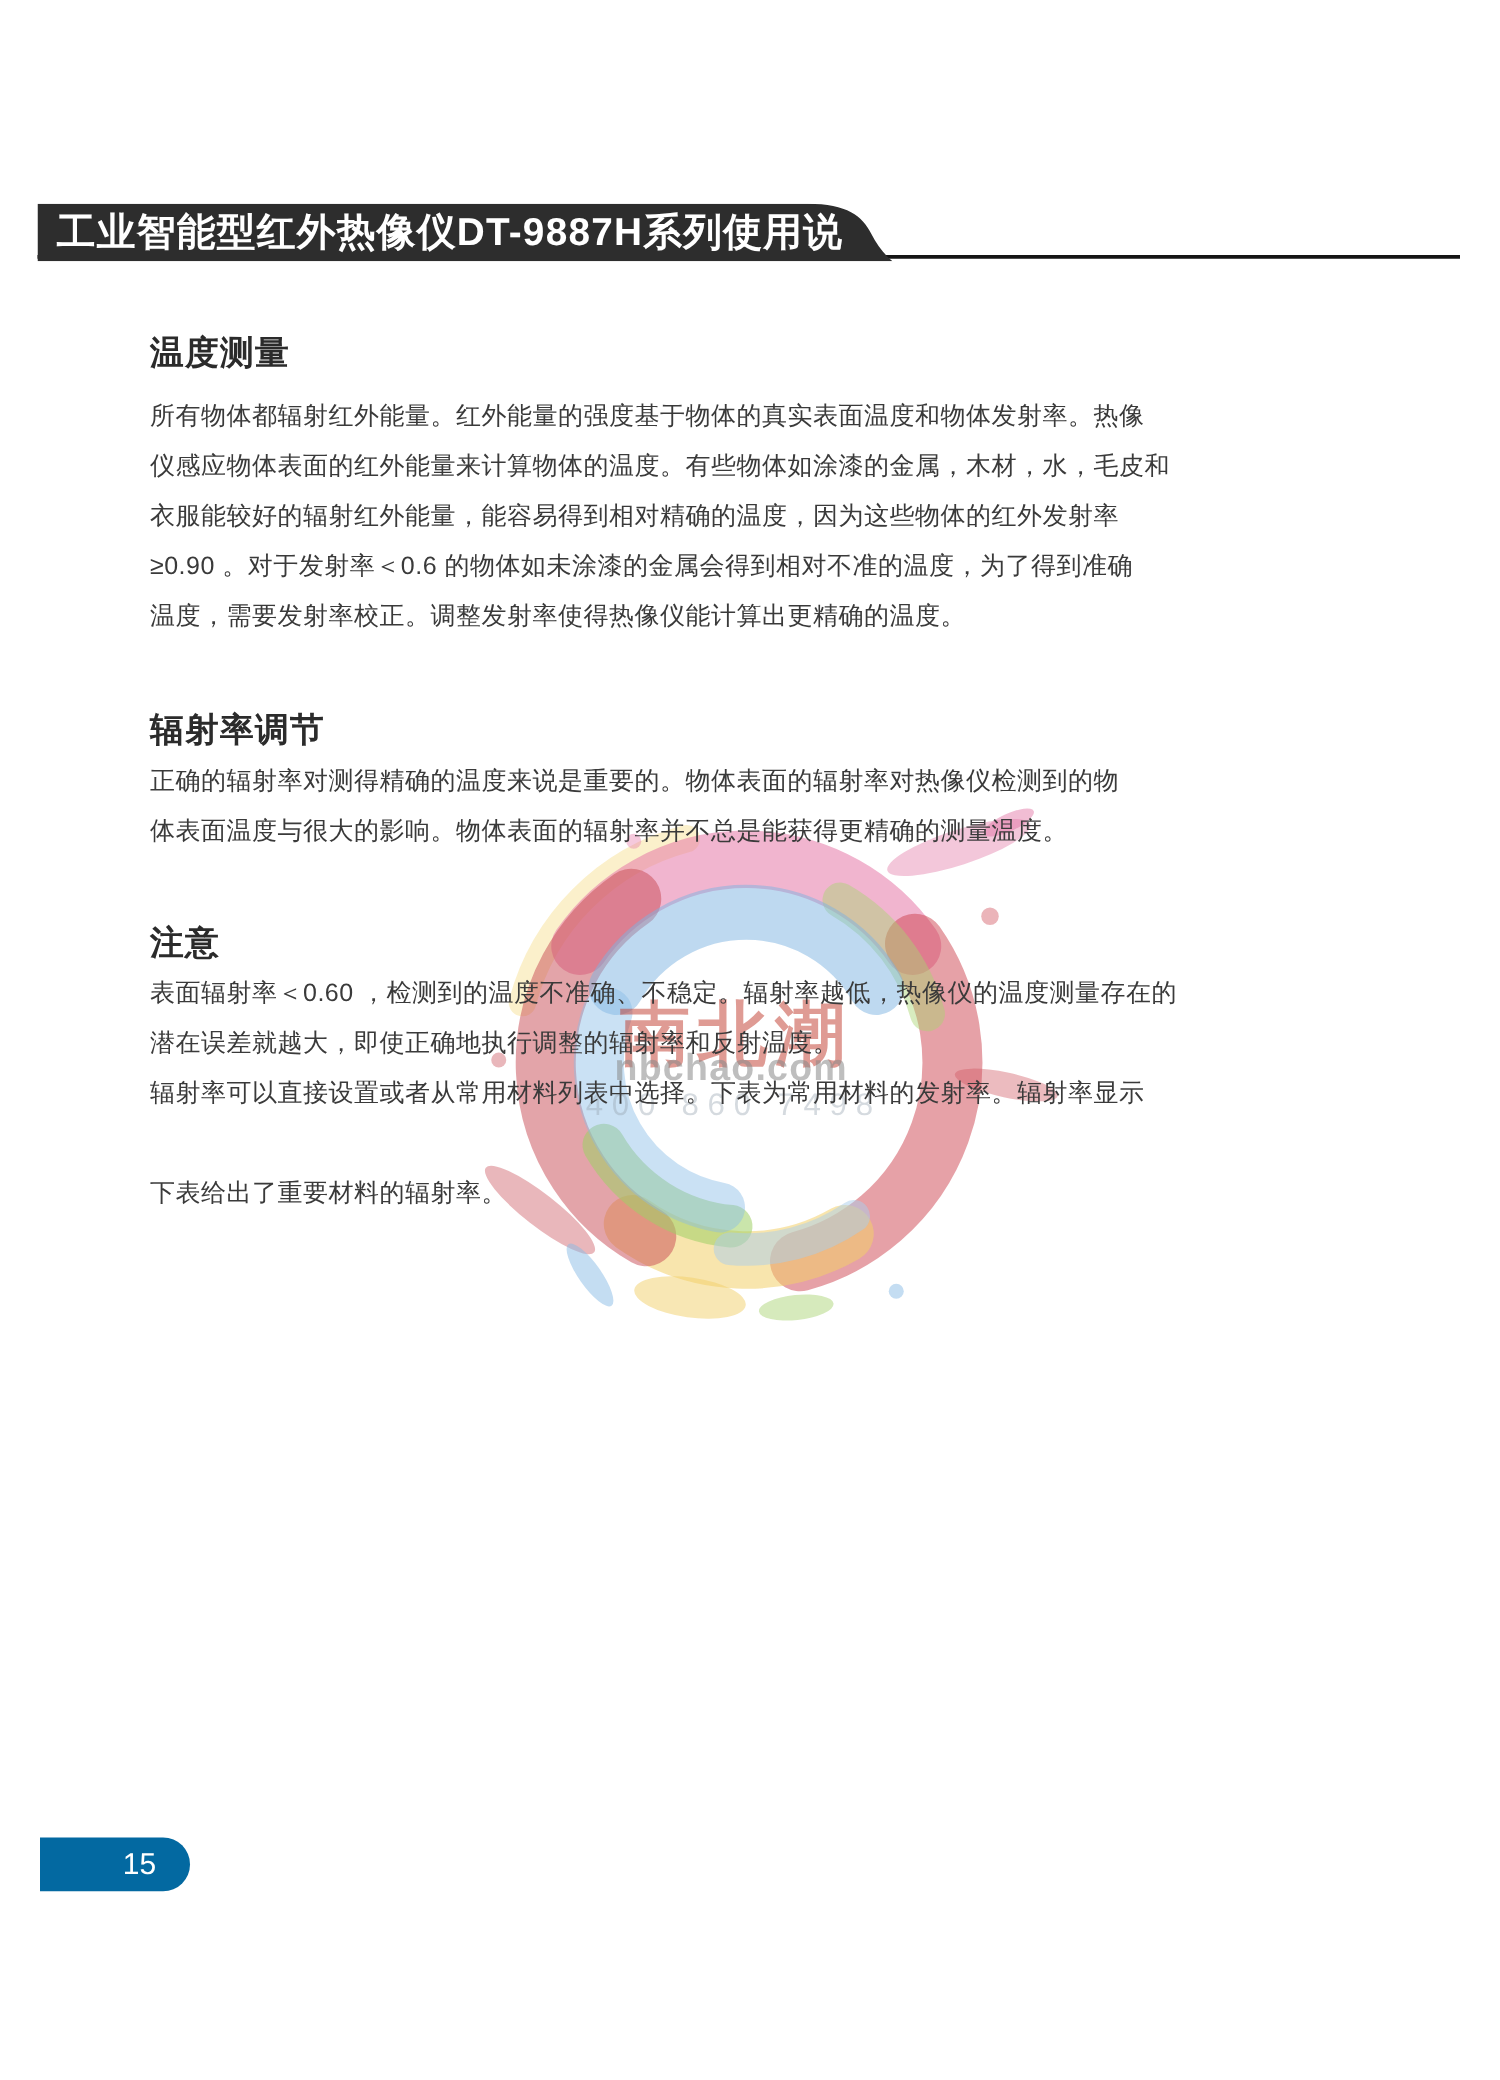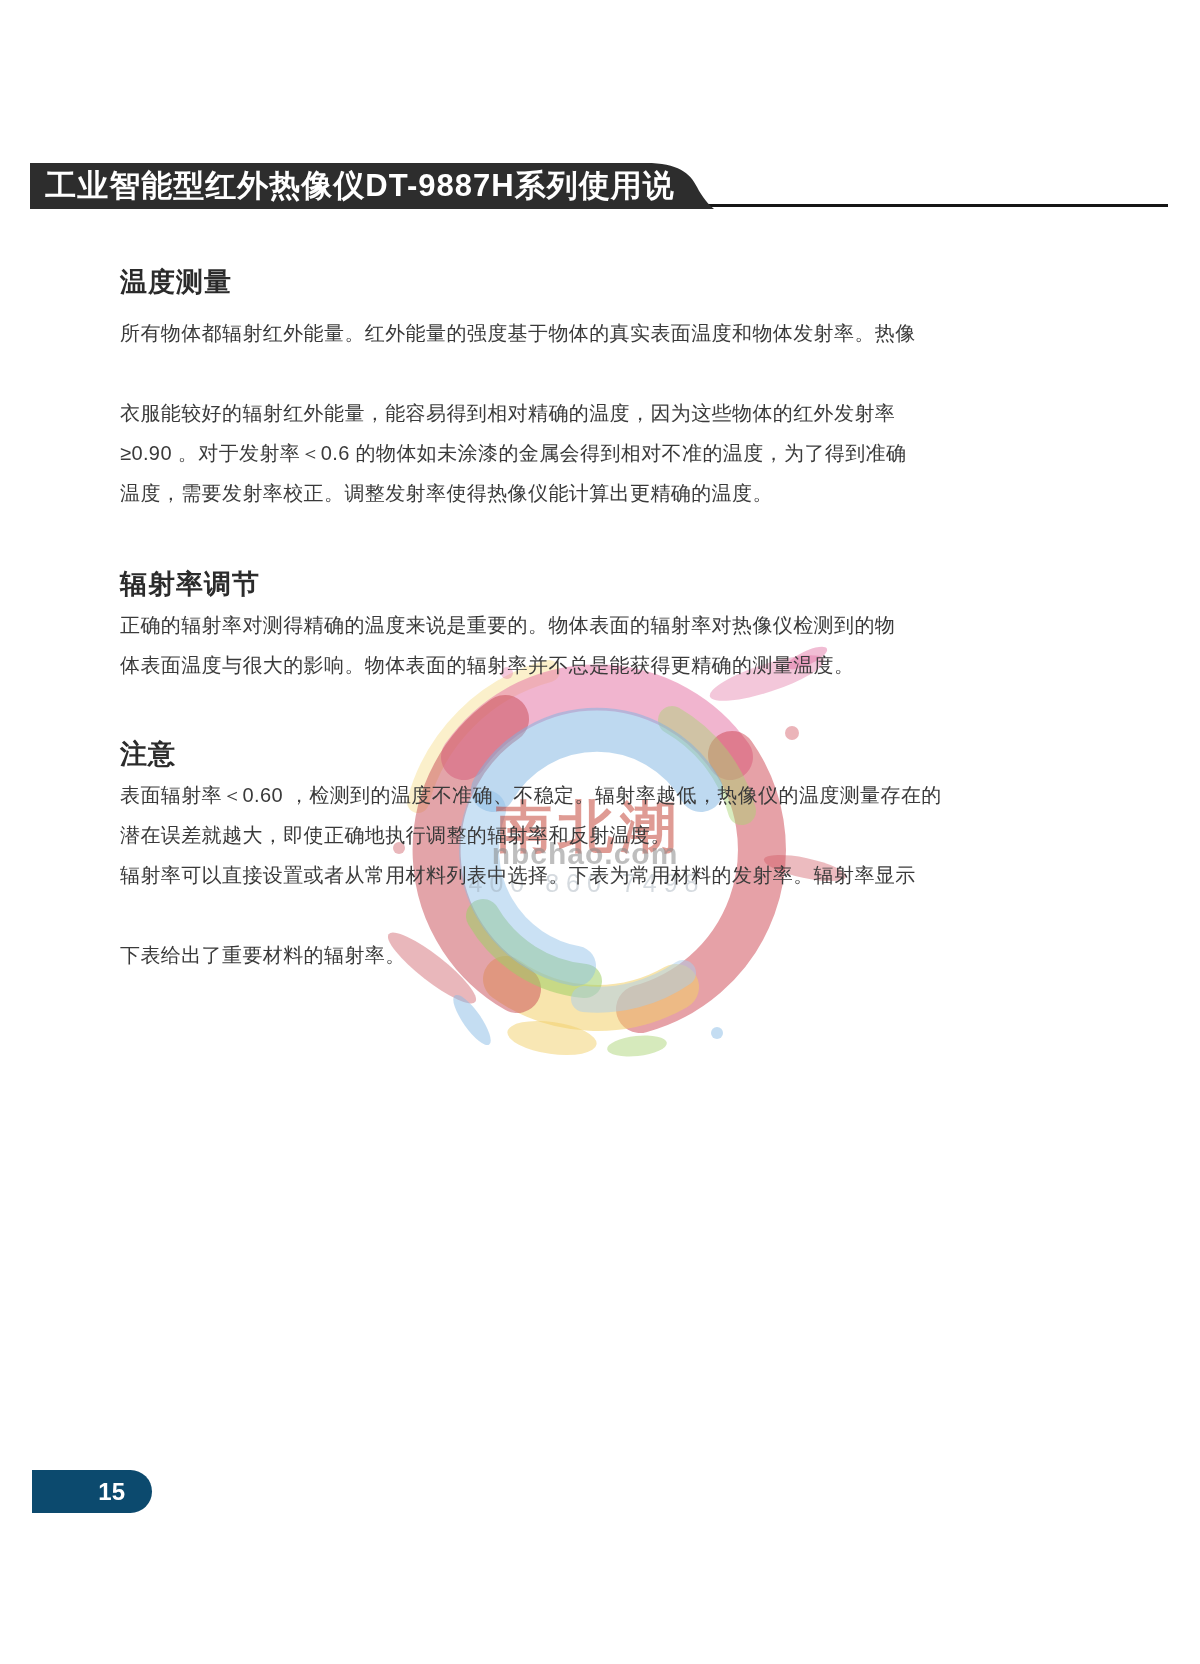--- a/index.html
+++ b/index.html
@@ -29,22 +29,22 @@
     font-size:27px;font-weight:bold;color:#2b2b2b;letter-spacing:1px;white-space:nowrap;
   }
   .text-line{
     position:absolute;left:120px;width:990px;height:34px;line-height:34px;
     font-size:20px;color:#3a3a3a;letter-spacing:0.4px;white-space:nowrap;
   }
 
   
   .pagebox{
     position:absolute;left:32px;top:1470px;width:120px;height:43px;z-index:4;
-    background:#0c4a6e;border-radius:0 22px 22px 0;
-    color:#ffffff;font-size:24px;font-weight:bold;line-height:43px;
+    background:#0369a1;border-radius:0 22px 22px 0;
+    color:#ffffff;font-size:24px;font-weight:normal;line-height:43px;
     text-align:right;padding-right:27px;box-sizing:border-box;
   }
 </style>
 </head>
 <body>
 
 <div class="page">
 
   <div class="header-rule"></div>
 
@@ -92,20 +92,21 @@
 
     <text x="252" y="228" text-anchor="middle" font-size="56" font-weight="bold" fill="#c0392b" opacity="0.5" letter-spacing="6">南北潮</text>
     <text x="248" y="246" text-anchor="middle" font-size="30" font-weight="bold" fill="#8a8a8a" opacity="0.55" letter-spacing="1">nbchao.com</text>
     <text x="250" y="274" text-anchor="middle" font-size="25" fill="#97a4b0" opacity="0.4" letter-spacing="7">400 860 7498</text>
   </svg>
 
   <div class="content">
 
     <div class="sec-heading" style="top:266px">温度测量</div>
     <div class="text-line" style="top:316px">所有物体都辐射红外能量。红外能量的强度基于物体的真实表面温度和物体发射率。热像</div>
+    <div class="text-line" style="top:356px">仪感应物体表面的红外能量来计算物体的温度。有些物体如涂漆的金属，木材，水，毛皮和</div>
     <div class="text-line" style="top:396px">衣服能较好的辐射红外能量，能容易得到相对精确的温度，因为这些物体的红外发射率</div>
     <div class="text-line" style="top:436px">≥0.90 。对于发射率＜0.6 的物体如未涂漆的金属会得到相对不准的温度，为了得到准确</div>
     <div class="text-line" style="top:476px">温度，需要发射率校正。调整发射率使得热像仪能计算出更精确的温度。</div>
 
     <div class="sec-heading" style="top:568px">辐射率调节</div>
     <div class="text-line" style="top:608px">正确的辐射率对测得精确的温度来说是重要的。物体表面的辐射率对热像仪检测到的物</div>
     <div class="text-line" style="top:648px">体表面温度与很大的影响。物体表面的辐射率并不总是能获得更精确的测量温度。</div>
 
     <div class="sec-heading" style="top:738px">注意</div>
     <div class="text-line" style="top:778px">表面辐射率＜0.60 ，检测到的温度不准确、不稳定。辐射率越低，热像仪的温度测量存在的</div>

